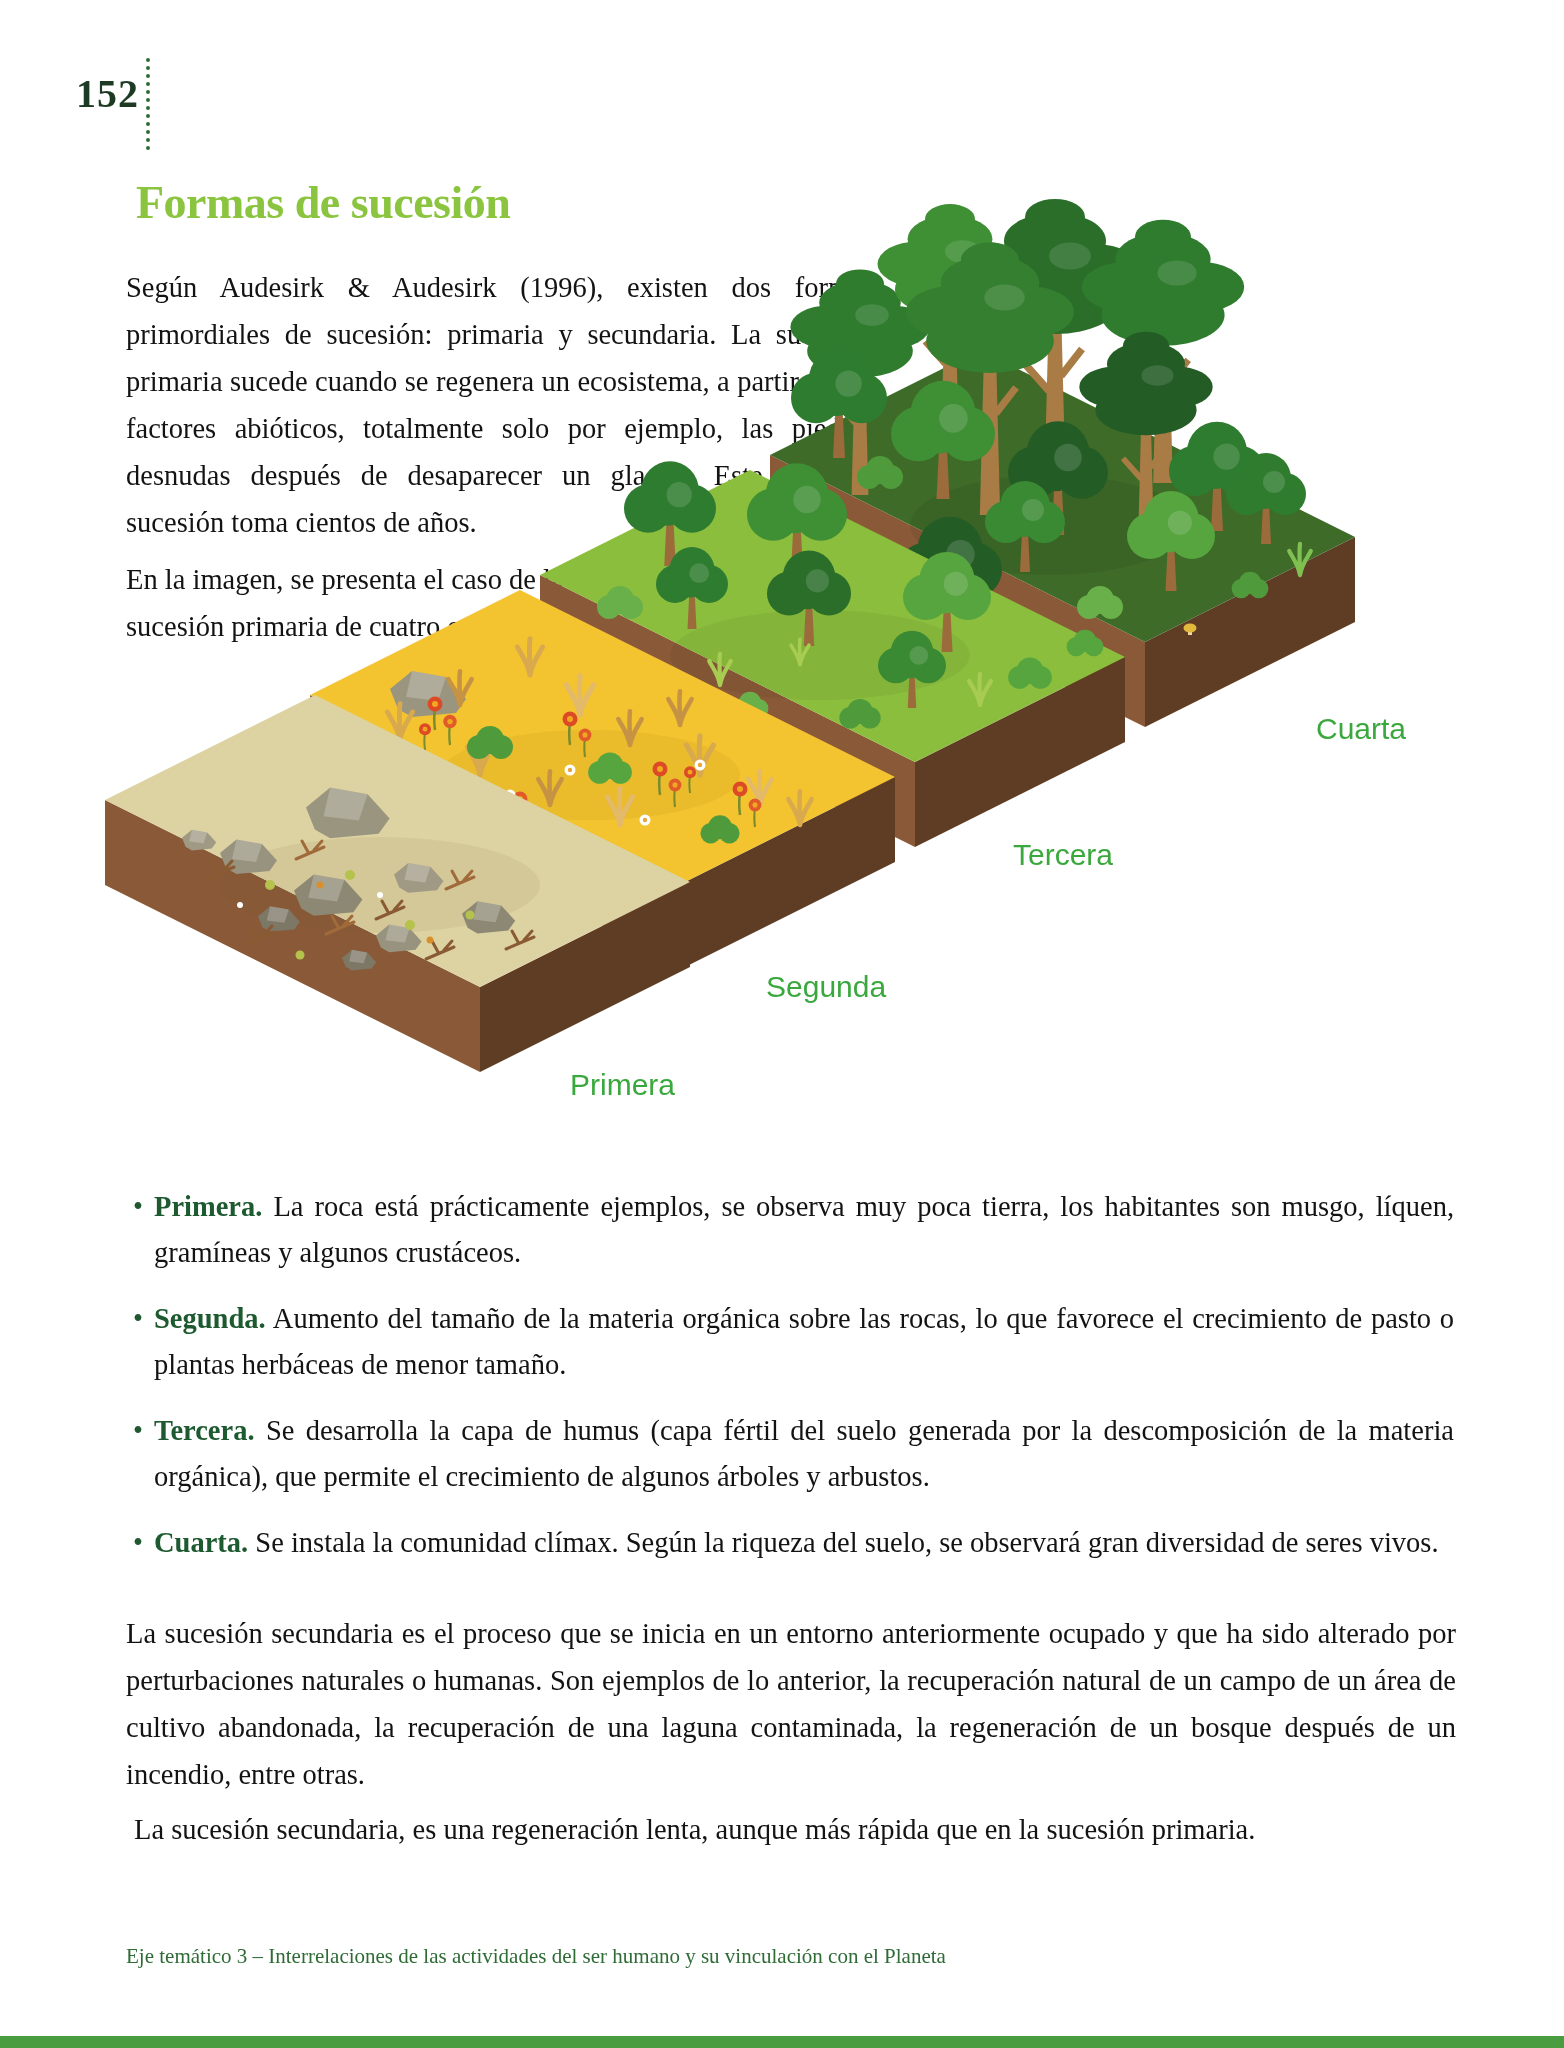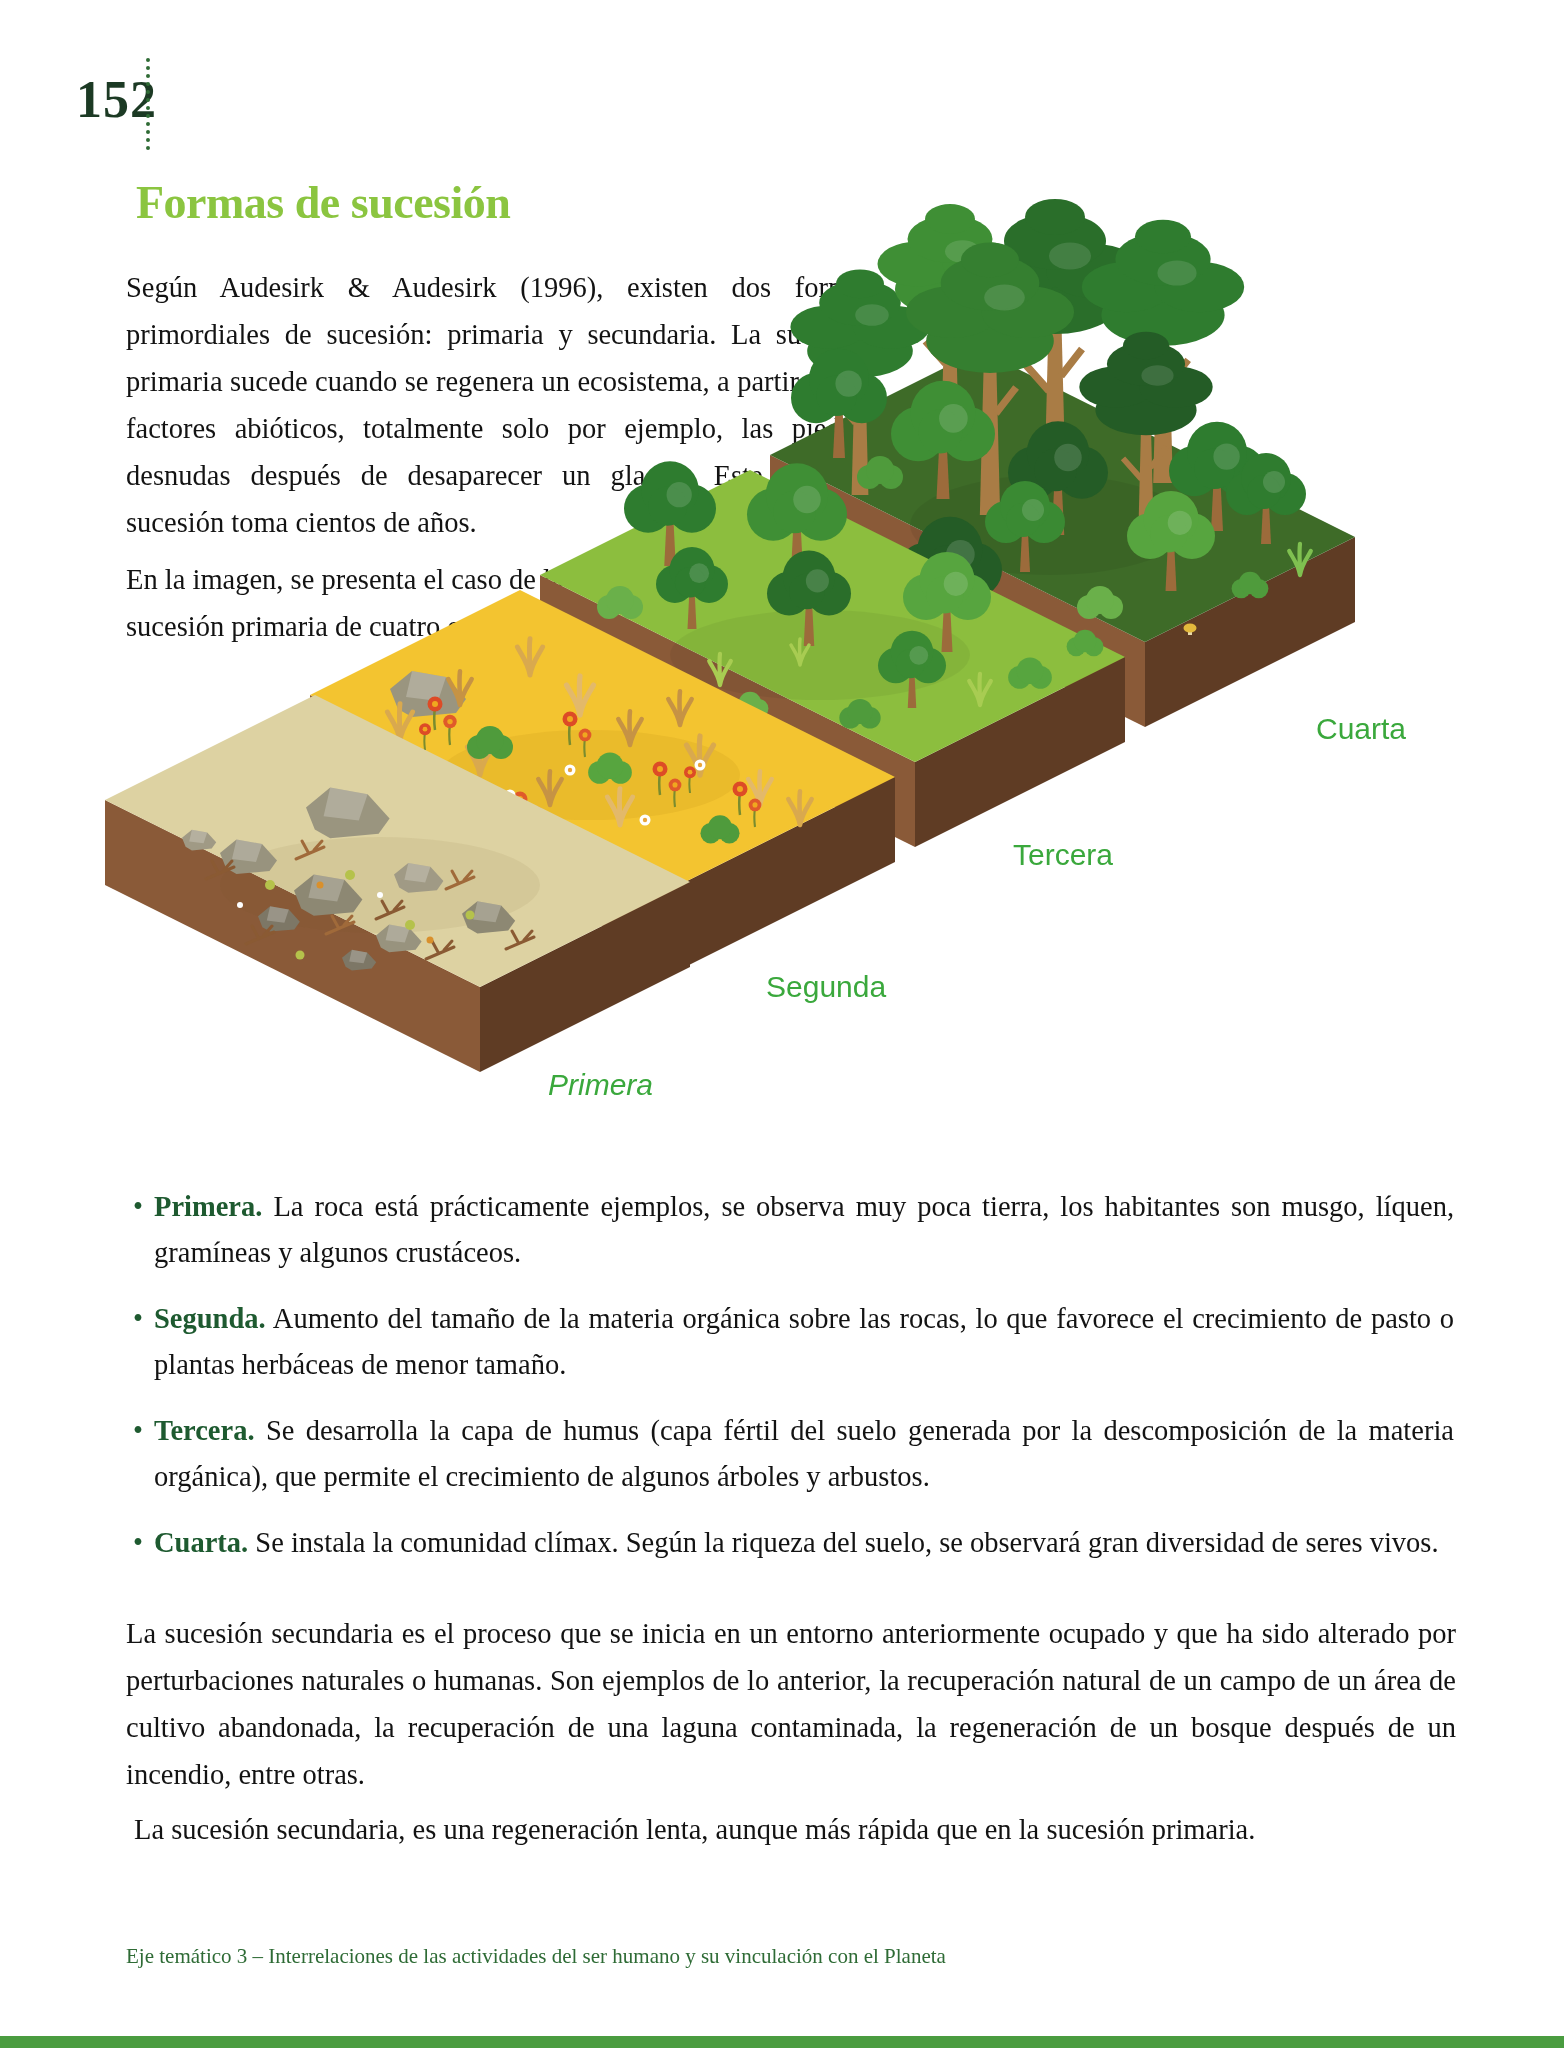--- a/index.html
+++ b/index.html
@@ -2,21 +2,21 @@
 <html lang="es"><head>
 <meta charset="utf-8">
 <style>
   html,body{margin:0;padding:0;}
   body{
     width:1564px;height:2048px;position:relative;background:#ffffff;
     font-family:"Liberation Serif",serif;color:#131313;overflow:hidden;
   }
   .abs{position:absolute;}
   .page-number{
-    left:76px;top:70px;font-size:52px;font-weight:bold;color:#1c3a24;
+    left:76px;top:70px;font-size:40px;font-weight:bold;color:#1c3a24;
     letter-spacing:1px;
   }
   .dotted-rule{
     left:146px;top:58px;height:92px;width:0;
     border-left:4px dotted #2f6b35;
   }
   .page-title{
     left:136px;top:176px;font-size:46px;font-weight:bold;color:#8bc540;
     letter-spacing:-0.5px;
     text-align:right;
@@ -24,21 +24,21 @@
   .body-par{
     font-size:28.5px;line-height:47px;text-align:justify;
     hyphens:auto;-webkit-hyphens:auto;
   }
   .par-intro{left:126px;top:264px;width:748px;}
   .par-note{left:126px;top:556px;width:505px;text-align:left;}
   .illustration{left:100px;top:185px;width:1350px;height:960px;}
   .stage-label{
     font-family:"Liberation Sans",sans-serif;font-size:30px;color:#3aa83c;
   }
-  .lbl-primera{left:548px;top:1068px;font-style:italic;}
+  .lbl-primera{left:570px;top:1068px;}
   .lbl-segunda{left:766px;top:970px;}
   .lbl-tercera{left:1013px;top:838px;}
   .lbl-cuarta{left:1316px;top:712px;}
   .bullets{left:137px;top:1184px;width:1320px;}
   .bullet-item{
     position:relative;padding-left:17px;margin-bottom:20px;width:1300px;
     font-size:28.5px;line-height:46px;text-align:justify;hyphens:auto;
   }
   .bullet-marker{
     position:absolute;left:-4px;top:0;color:#1e5a30;font-size:28.5px;

